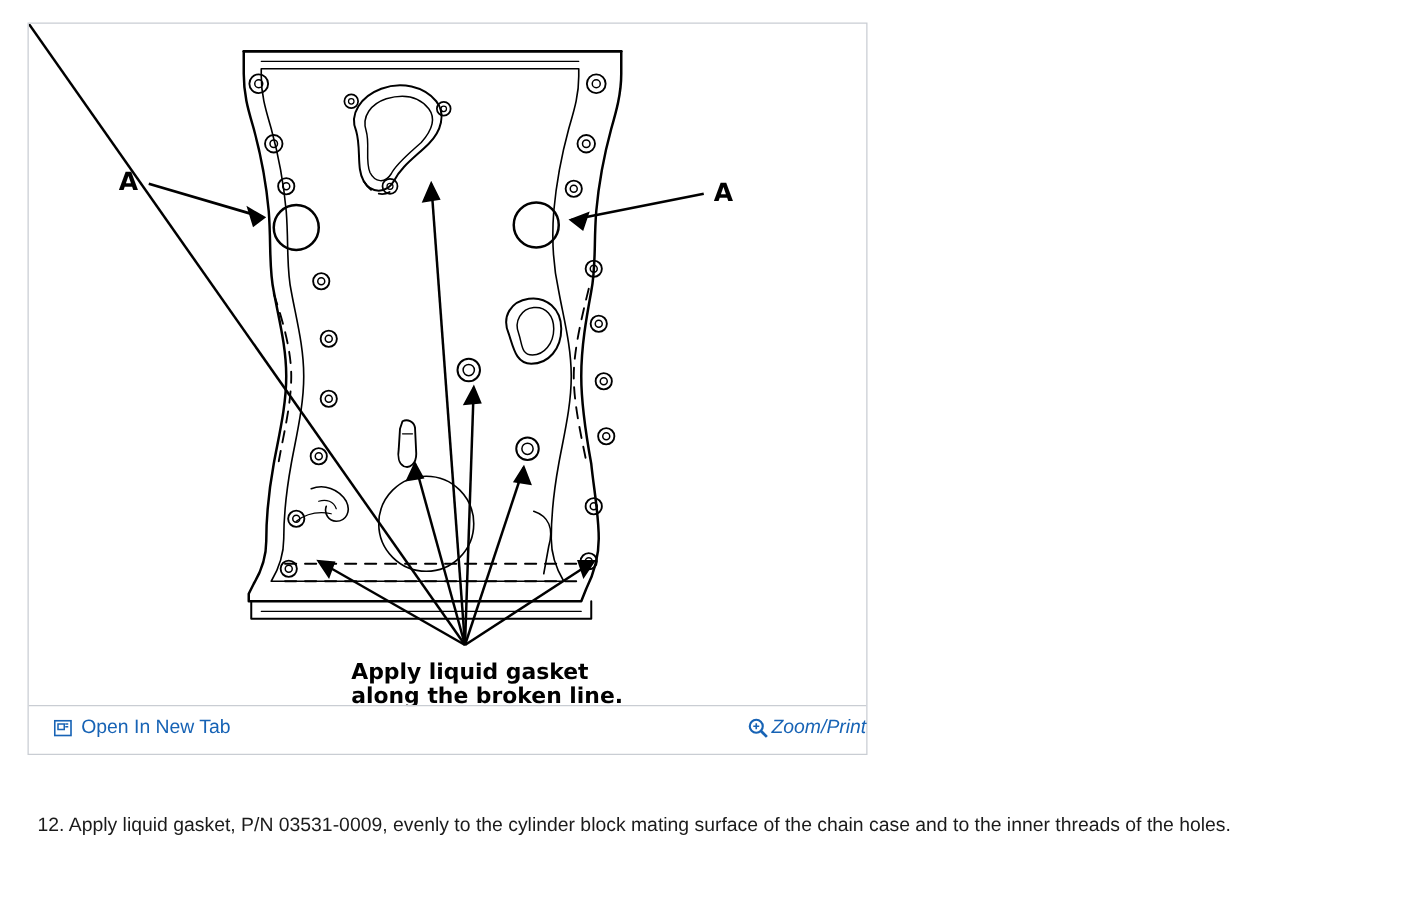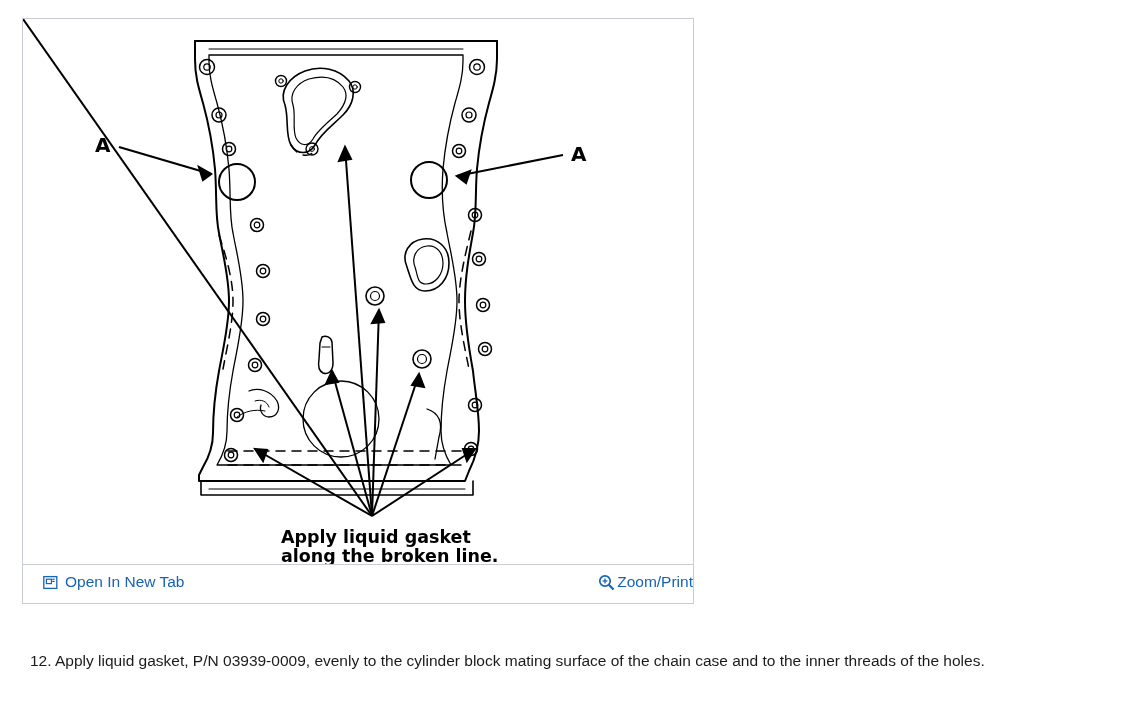--- a/index.html
+++ b/index.html
@@ -62,20 +62,21 @@
     cursor: pointer;
   }
   .tb-right {
     position: absolute;
     right: 0px;
     top: 8px;
     display: flex;
     align-items: center;
     gap: 2px;
     cursor: pointer;
+    font-style: italic;
   }
   .tb-label {
     font-size: 15.5px;
     color: #1763b5;
   }
   .tb-icon {
     display: inline-block;
     line-height: 0;
     color: #1763b5;
   }
@@ -339,17 +340,17 @@
           </svg>
         </span>
         <span class="tb-label">Zoom/Print</span>
       </div>
     </div>
   </div>
 
   <div class="instructions">
     <div class="step">
       <span class="num">12.</span>
-      <span>Apply liquid gasket, P/N 03939-0009, evenly to the cylinder block mating surface of the chain case and to the inner threads of the holes.</span>
+      <span>Apply liquid gasket, P/N 03531-0009, evenly to the cylinder block mating surface of the chain case and to the inner threads of the holes.</span>
     </div>
   </div>
 
 </div>
 
 </body></html>

